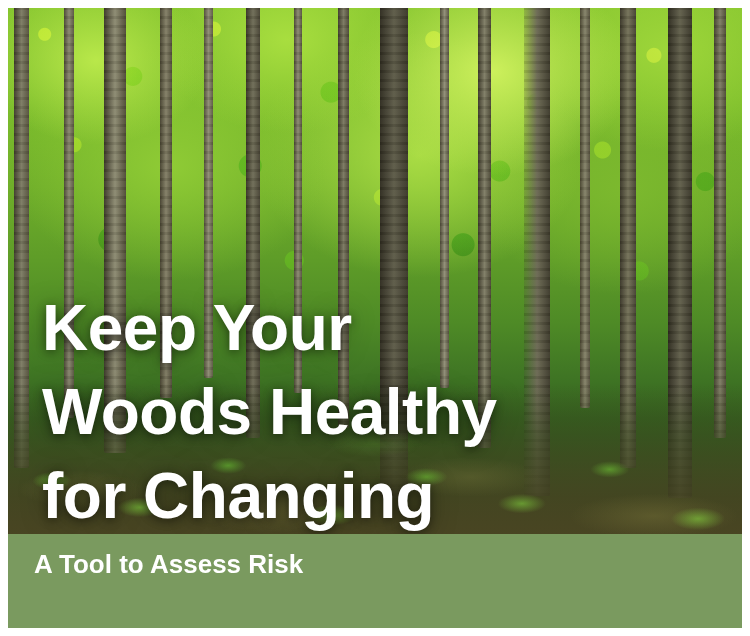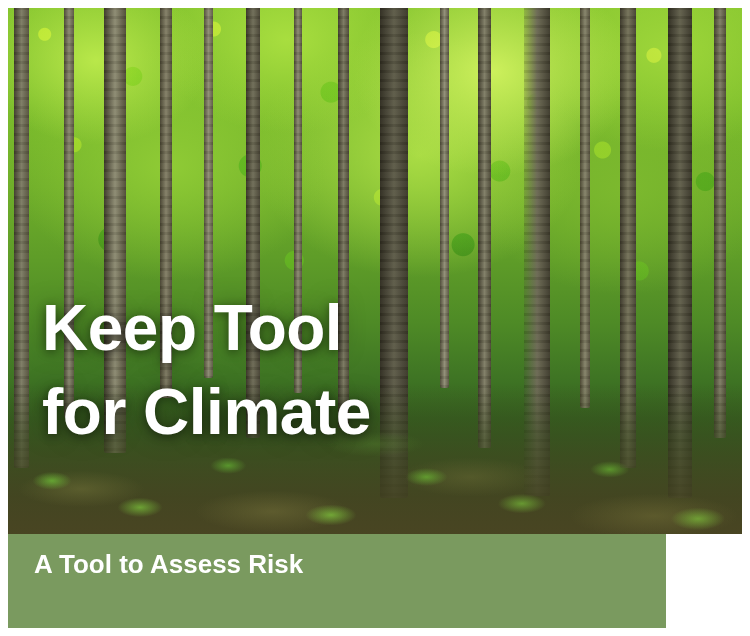--- a/index.html
+++ b/index.html
@@ -142,21 +142,21 @@
     letter-spacing: -0.5px;
     text-shadow: 0 2px 10px rgba(0,0,0,0.45), 0 0 26px rgba(0,0,0,0.35);
   }
   .headline .line { display: block; white-space: nowrap; }
 
   
   .subband {
     position: absolute;
     left: 8px;
     top: 534px;
-    width: 658px;
+    width: 734px;
     height: 94px;
     background: #7a9a5f;
   }
   .subband .subtitle {
     position: absolute;
     left: 26px;
     top: 12px;
     color: #ffffff;
     font-weight: bold;
     font-size: 26px;
@@ -187,22 +187,23 @@
     <div class="trunk" style="left:516px;width:26px; height:498px; background:linear-gradient(90deg,#33302333,#6b6953,#3d3a2b);"></div>
     <div class="trunk" style="left:572px;width:10px; height:410px; background:linear-gradient(90deg,#48442f,#858369,#544f3c);"></div>
     <div class="trunk" style="left:612px;width:16px; height:470px; background:linear-gradient(90deg,#3a3628,#747258,#454132);"></div>
     <div class="trunk" style="left:660px;width:24px; height:500px; background:linear-gradient(90deg,#2e2b1f,#615f4b,#383528);"></div>
     <div class="trunk" style="left:706px;width:12px; height:440px; background:linear-gradient(90deg,#433f2e,#7e7c64,#4d4935);"></div>
 
     <div class="floor"></div>
     <div class="shrubs"></div>
 
     <div class="headline">
-      <span class="line">Keep Tool</span>
-      <span class="line">for Climate</span>
+      <span class="line">Keep Your</span>
+      <span class="line">Woods Healthy</span>
+      <span class="line">for Changing</span>
     </div>
   </div>
 
   <div class="subband">
     <div class="subtitle">
       <span class="line">A Tool to Assess Risk</span>
     </div>
   </div>
 
 </div>

